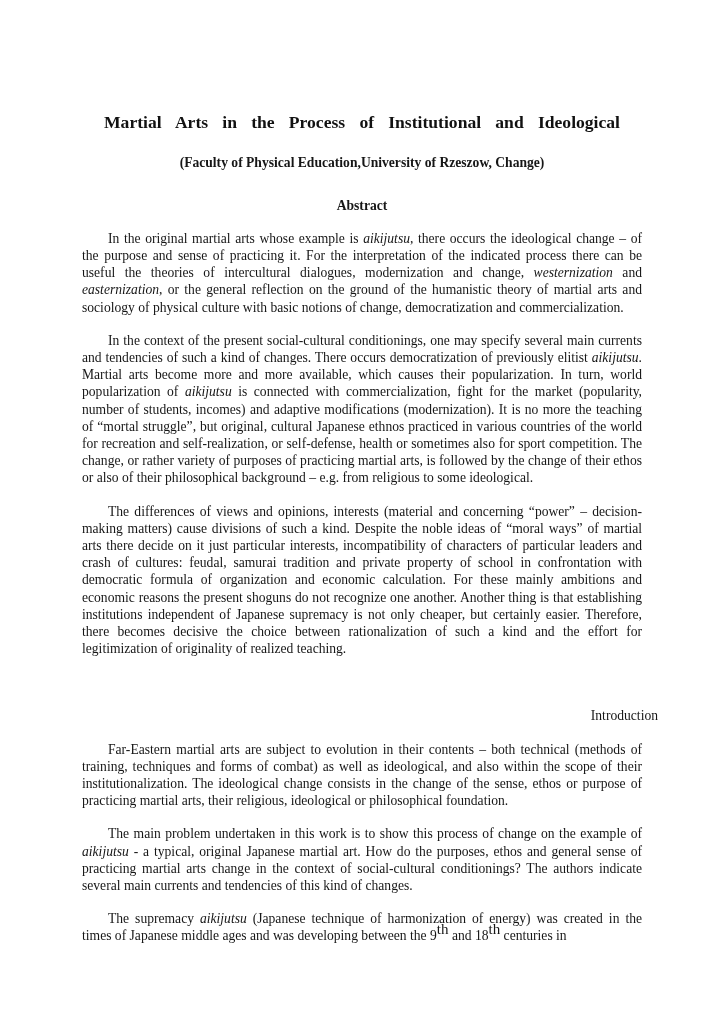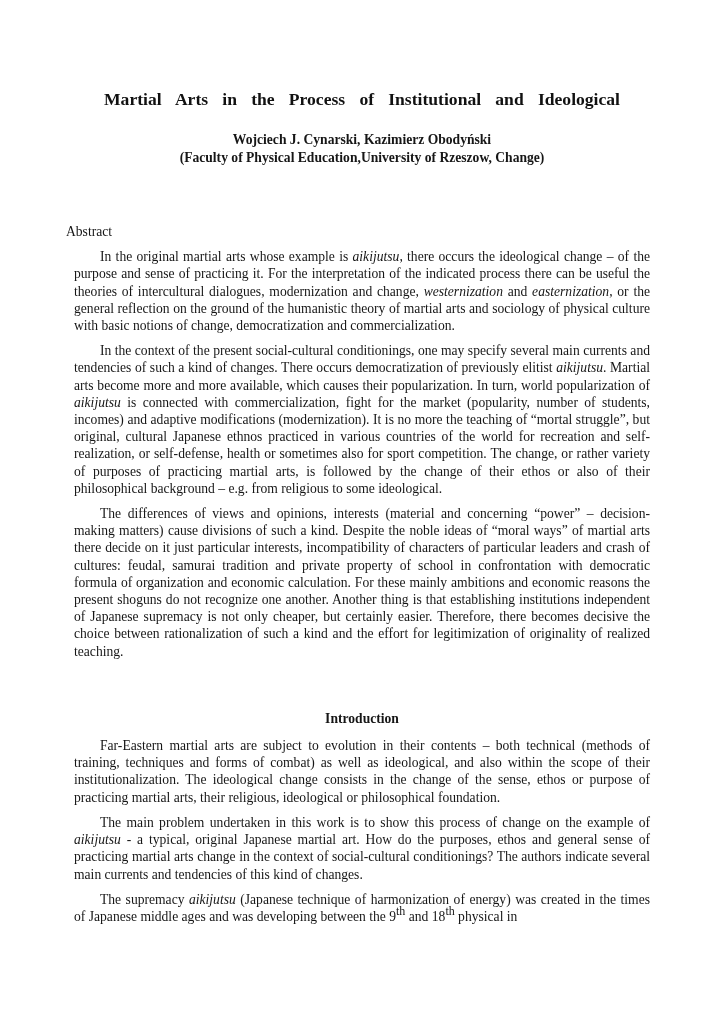--- a/index.html
+++ b/index.html
@@ -6,21 +6,21 @@
     margin: 0;
     padding: 0;
     background: #ffffff;
   }
   .page {
     position: relative;
     width: 724px;
     height: 1024px;
     box-sizing: border-box;
     background: #ffffff;
-    padding: 88px 66px 0 66px;
+    padding: 111px 66px 0 66px;
     font-family: "Liberation Serif", "DejaVu Serif", serif;
     font-size: 13.6px;
     line-height: 17.2px;
     color: #161616;
     overflow: hidden;
   }
   .title {
     margin: 0;
     padding: 0 38px;
     font-size: 17.6px;
@@ -40,66 +40,66 @@
   }
   .title .it { font-style: italic; }
   .byline {
     margin-top: 20px;
     text-align: center;
     font-weight: bold;
     font-size: 13.6px;
     line-height: 17.5px;
   }
   .section-heading-center {
-    margin-top: 57px;
-    font-weight: normal;
+    margin-top: 25px;
+    text-align: center;
+    font-weight: bold;
   }
   .section-heading-left {
     margin-top: 50px;
     margin-bottom: 10px;
-    text-align: center;
-    font-weight: bold;
+    text-align: right;
+    font-weight: normal;
   }
   .body-par {
-    margin: 8px;
+    margin: 16px;
     text-align: justify;
     text-indent: 26px;
   }
   .it { font-style: italic; }
   .sup {
     vertical-align: super;
-    font-size: 12px;
+    font-size: 15px;
     line-height: 0;
   }
 </style>
 </head>
 <body>
 
 <div class="page">
 
   <h1 class="title">
     <span class="title-line1">Martial Arts in the Process of Institutional and Ideological</span>
   </h1>
 
   <div class="byline">
-    <div>Wojciech J. Cynarski, Kazimierz Obodyński</div>
     <div>(Faculty of Physical Education,University of Rzeszow, Change)</div>
   </div>
 
   <div>
     <div class="section-heading-center">Abstract</div>
     <div>
         <p class="body-par"><span>In the original martial arts whose example is </span><span class="it">aikijutsu</span><span>, there occurs the ideological change – of the purpose and sense of practicing it. For the interpretation of the indicated process there can be useful the theories of intercultural dialogues, modernization and change, </span><span class="it">westernization</span><span> and </span><span class="it">easternization</span><span>, or the general reflection on the ground of the humanistic theory of martial arts and sociology of physical culture with basic notions of change, democratization and commercialization.</span></p>
         <p class="body-par"><span>In the context of the present social-cultural conditionings, one may specify several main currents and tendencies of such a kind of changes. There occurs democratization of previously elitist </span><span class="it">aikijutsu</span><span>. Martial arts become more and more available, which causes their popularization. In turn, world popularization of </span><span class="it">aikijutsu</span><span> is connected with commercialization, fight for the market (popularity, number of students, incomes) and adaptive modifications (modernization). It is no more the teaching of “mortal struggle”, but original, cultural Japanese ethnos practiced in various countries of the world for recreation and self-realization, or self-defense, health or sometimes also for sport competition. The change, or rather variety of purposes of practicing martial arts, is followed by the change of their ethos or also of their philosophical background – e.g. from religious to some ideological.</span></p>
         <p class="body-par"><span>The differences of views and opinions, interests (material and concerning “power” – decision-making matters) cause divisions of such a kind. Despite the noble ideas of “moral ways” of martial arts there decide on it just particular interests, incompatibility of characters of particular leaders and crash of cultures: feudal, samurai tradition and private property of school in confrontation with democratic formula of organization and economic calculation. For these mainly ambitions and economic reasons the present shoguns do not recognize one another. Another thing is that establishing institutions independent of Japanese supremacy is not only cheaper, but certainly easier. Therefore, there becomes decisive the choice between rationalization of such a kind and the effort for legitimization of originality of realized teaching.</span></p>
       </div>
   </div>
 
   <div>
     <div class="section-heading-left">Introduction</div>
     <div>
         <p class="body-par"><span>Far-Eastern martial arts are subject to evolution in their contents – both technical (methods of training, techniques and forms of combat) as well as ideological, and also within the scope of their institutionalization. The ideological change consists in the change of the sense, ethos or purpose of practicing martial arts, their religious, ideological or philosophical foundation.</span></p>
         <p class="body-par"><span>The main problem undertaken in this work is to show this process of change on the example of </span><span class="it">aikijutsu</span><span> - a typical, original Japanese martial art. How do the purposes, ethos and general sense of practicing martial arts change in the context of social-cultural conditionings? The authors indicate several main currents and tendencies of this kind of changes.</span></p>
-        <p class="body-par"><span>The supremacy </span><span class="it">aikijutsu</span><span> (Japanese technique of harmonization of energy) was created in the times of Japanese middle ages and was developing between the 9</span><span class="sup">th</span><span> and 18</span><span class="sup">th</span><span> physical in</span></p>
+        <p class="body-par"><span>The supremacy </span><span class="it">aikijutsu</span><span> (Japanese technique of harmonization of energy) was created in the times of Japanese middle ages and was developing between the 9</span><span class="sup">th</span><span> and 18</span><span class="sup">th</span><span> centuries in</span></p>
       </div>
   </div>
 
 </div>
 
 </body></html>

